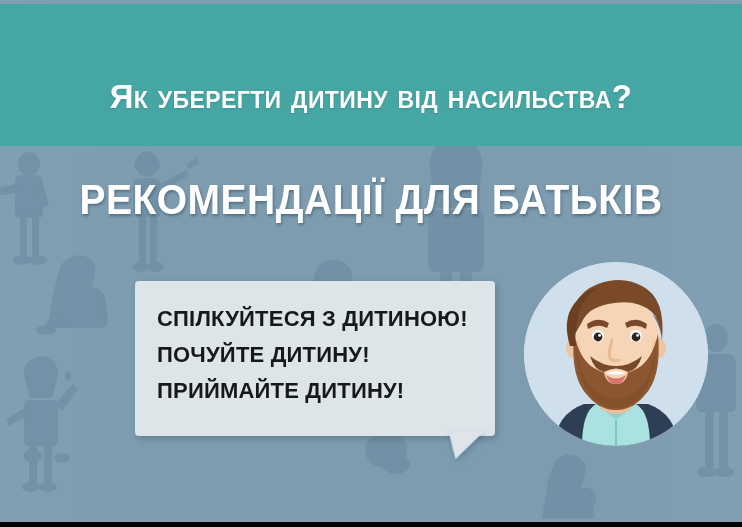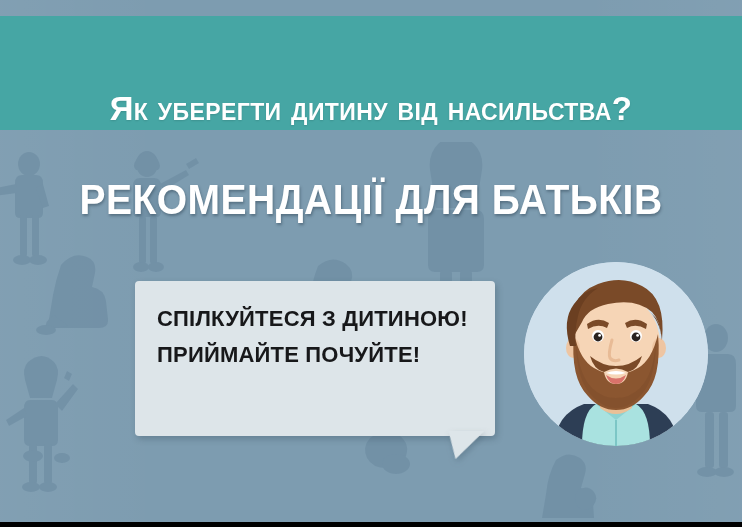--- a/index.html
+++ b/index.html
@@ -52,23 +52,23 @@
     width: 742px;
     height: 380px;
     overflow: hidden;
     pointer-events: none;
   }
   .silhouettes svg { display: block; }
 
   
   .banner {
     position: absolute;
-    left: 0; top: 16px;
-    width: 742px;
-    height: 114px;
+    left: 0; top: 4px;
+    width: 742px;
+    height: 142px;
     background: #46a6a4;
   }
   .banner-title {
     position: absolute;
     left: 0;
     top: 74px;
     width: 742px;
     text-align: center;
     color: #ffffff;
     font-family: "Liberation Sans", sans-serif;
@@ -254,21 +254,22 @@
   <div class="banner">
     <div class="banner-title">Як уберегти дитину від насильства?</div>
   </div>
 
   <div class="section-heading">РЕКОМЕНДАЦІЇ ДЛЯ БАТЬКІВ</div>
 
   <div class="bubble-wrap">
     <div class="bubble">
       <div class="bubble-inner">
         <div class="bubble-line">СПІЛКУЙТЕСЯ З ДИТИНОЮ!</div>
-        <div class="bubble-line">ПРИЙМАЙТЕ ПОЧУЙТЕ!</div>
+        <div class="bubble-line">ПОЧУЙТЕ ДИТИНУ!</div>
+        <div class="bubble-line">ПРИЙМАЙТЕ ДИТИНУ!</div>
       </div>
     </div>
     <div class="bubble-tail"></div>
   </div>
 
   <div class="avatar">
     <svg width="184" height="184" viewBox="0 0 184 184" xmlns="http://www.w3.org/2000/svg">
 
       <circle cx="92" cy="92" r="92" fill="#cfe0ec"></circle>
 

